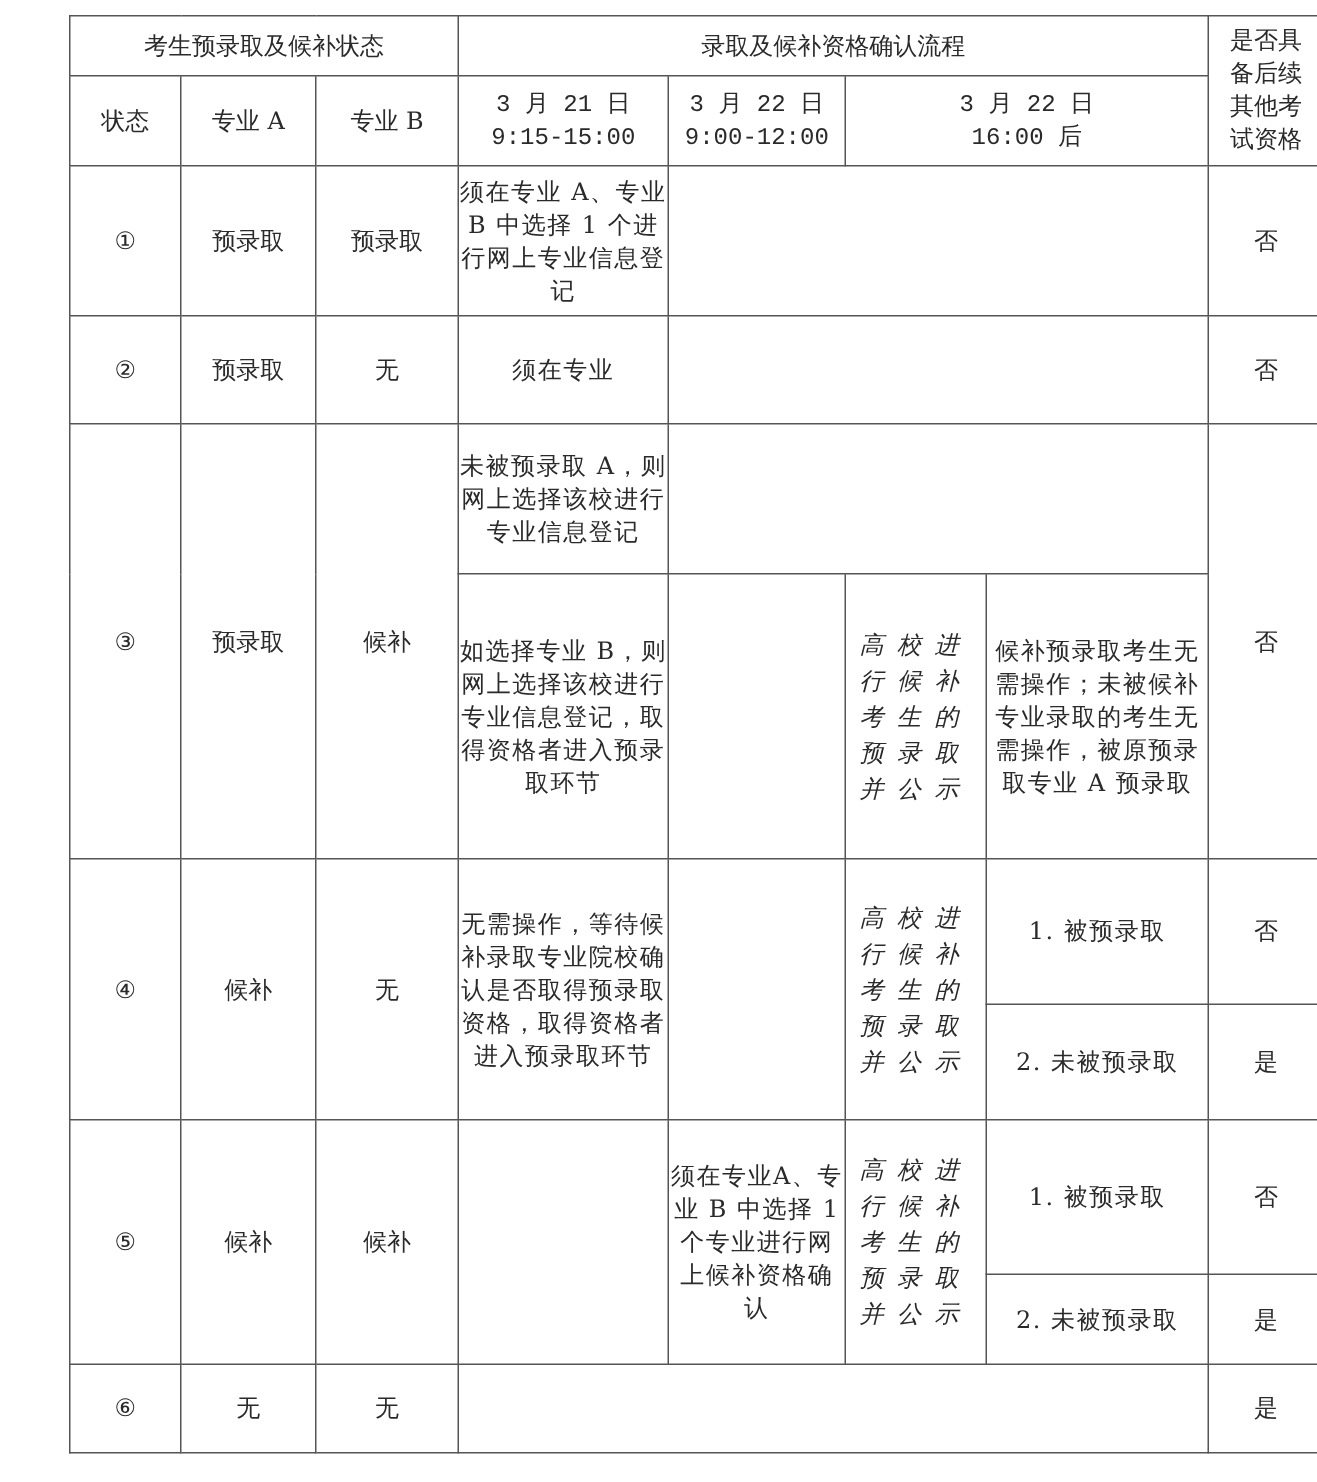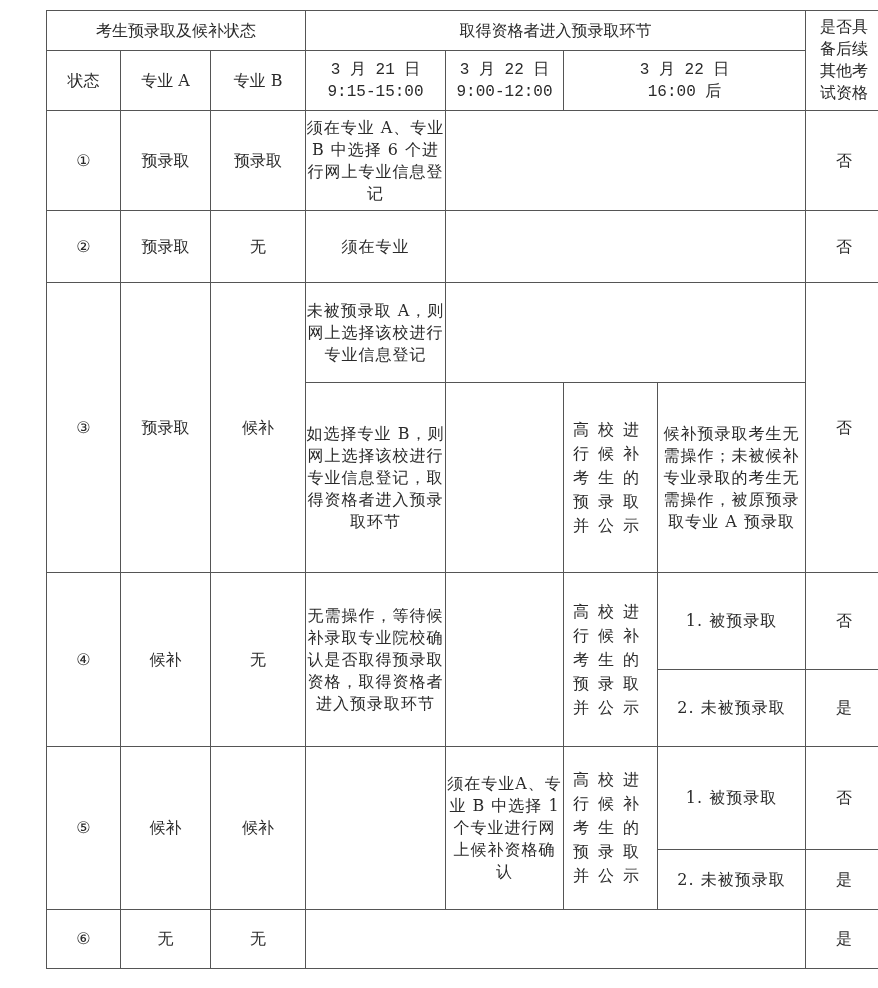--- a/index.html
+++ b/index.html
@@ -11,21 +11,21 @@
       font-size: 16px; line-height: 22px; margin-left: 26px;
     }
     table.main td {
       border: 1.4px solid #555555;
       padding: 0;
       vertical-align: middle;
       text-align: center;
       overflow: hidden;
     }
     td.txt { text-align: left; padding: 0 6px 0 8px; letter-spacing: 1px; word-break: break-all; }
-    td.vtxt { text-align: left; padding: 0 6px 0 10px; letter-spacing: 9px; word-break: break-all; line-height: 24px; }
+    td.vtxt { text-align: left; padding: 0 6px 0 10px; letter-spacing: 9px; word-break: break-all; line-height: 24px; font-style: italic; }
     td.hdr { line-height: 22px; }
     td.yn { font-size: 16px; }
     .wrap-pre { white-space: pre-line; font-family: Liberation Mono, monospace; }
   </style>
 </head>
 <body>
 
 <table class="main">
   <colgroup>
     <col style="width:74px">
@@ -34,21 +34,21 @@
     <col style="width:140px">
     <col style="width:118px">
     <col style="width:94px">
     <col style="width:148px">
     <col style="width:77px">
   </colgroup>
 
   <tbody>
       <tr style="height:40px">
     <td colspan="3" class="hdr">考生预录取及候补状态</td>
-    <td colspan="4" class="hdr">取得资格者进入预录取环节</td>
+    <td colspan="4" class="hdr">录取及候补资格确认流程</td>
     <td rowspan="2" class="hdr wrap-pre">是否具
 备后续
 其他考
 试资格</td>
   </tr>
 
   <tr style="height:60px">
     <td class="hdr">状态</td>
     <td class="hdr">专业 A</td>
     <td class="hdr">专业 B</td>
@@ -57,21 +57,21 @@
     <td class="hdr wrap-pre">3 月 22 日
 9:00-12:00</td>
     <td colspan="2" class="hdr wrap-pre">3 月 22 日
 16:00 后</td>
   </tr>
 
   <tr style="height:100px">
     <td>①</td>
     <td>预录取</td>
     <td>预录取</td>
-    <td class="txt">须在专业 A、专业 B 中选择 6 个进行网上专业信息登记</td>
+    <td class="txt">须在专业 A、专业 B 中选择 1 个进行网上专业信息登记</td>
     <td colspan="3"></td>
     <td class="yn">否</td>
   </tr>
 
   <tr style="height:72px">
     <td>②</td>
     <td>预录取</td>
     <td>无</td>
     <td class="txt">须在专业</td>
     <td colspan="3"></td>

